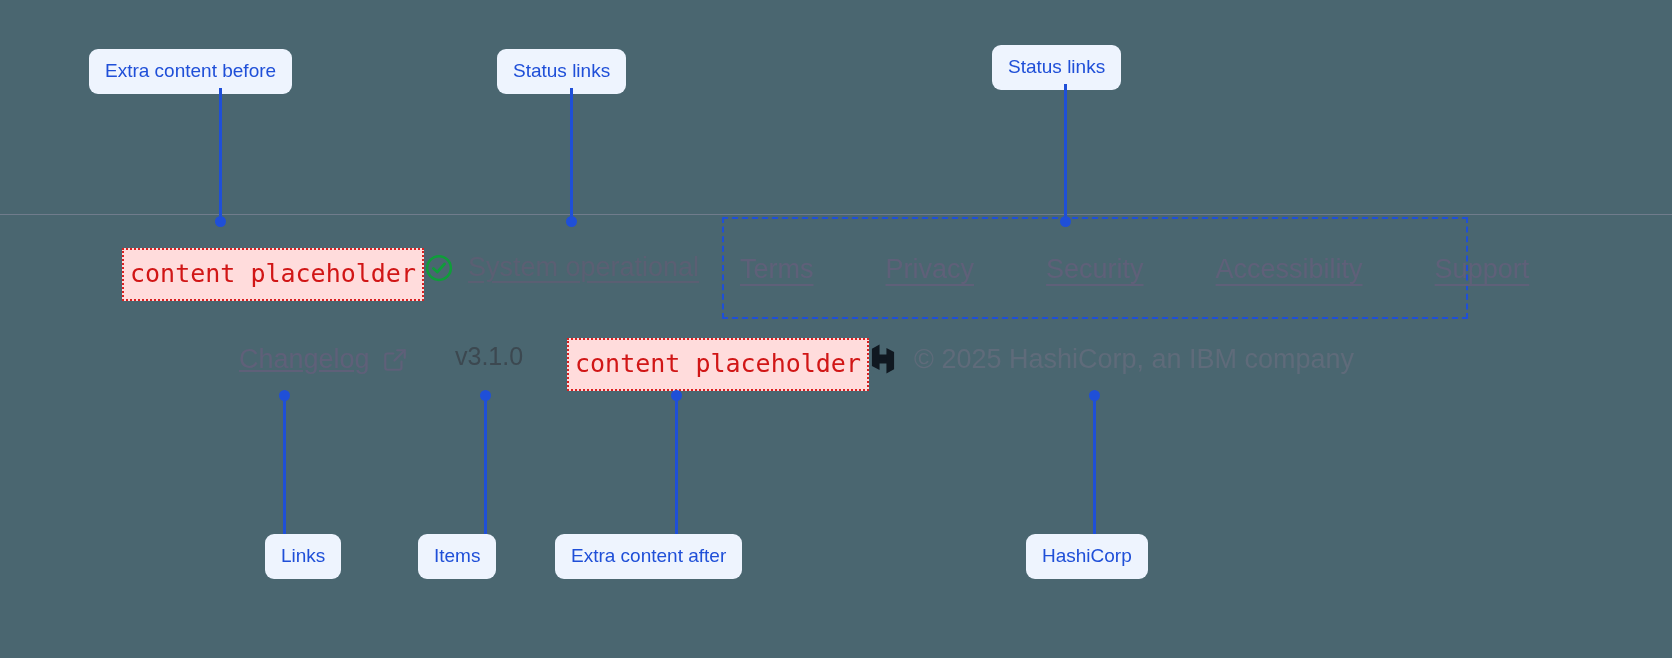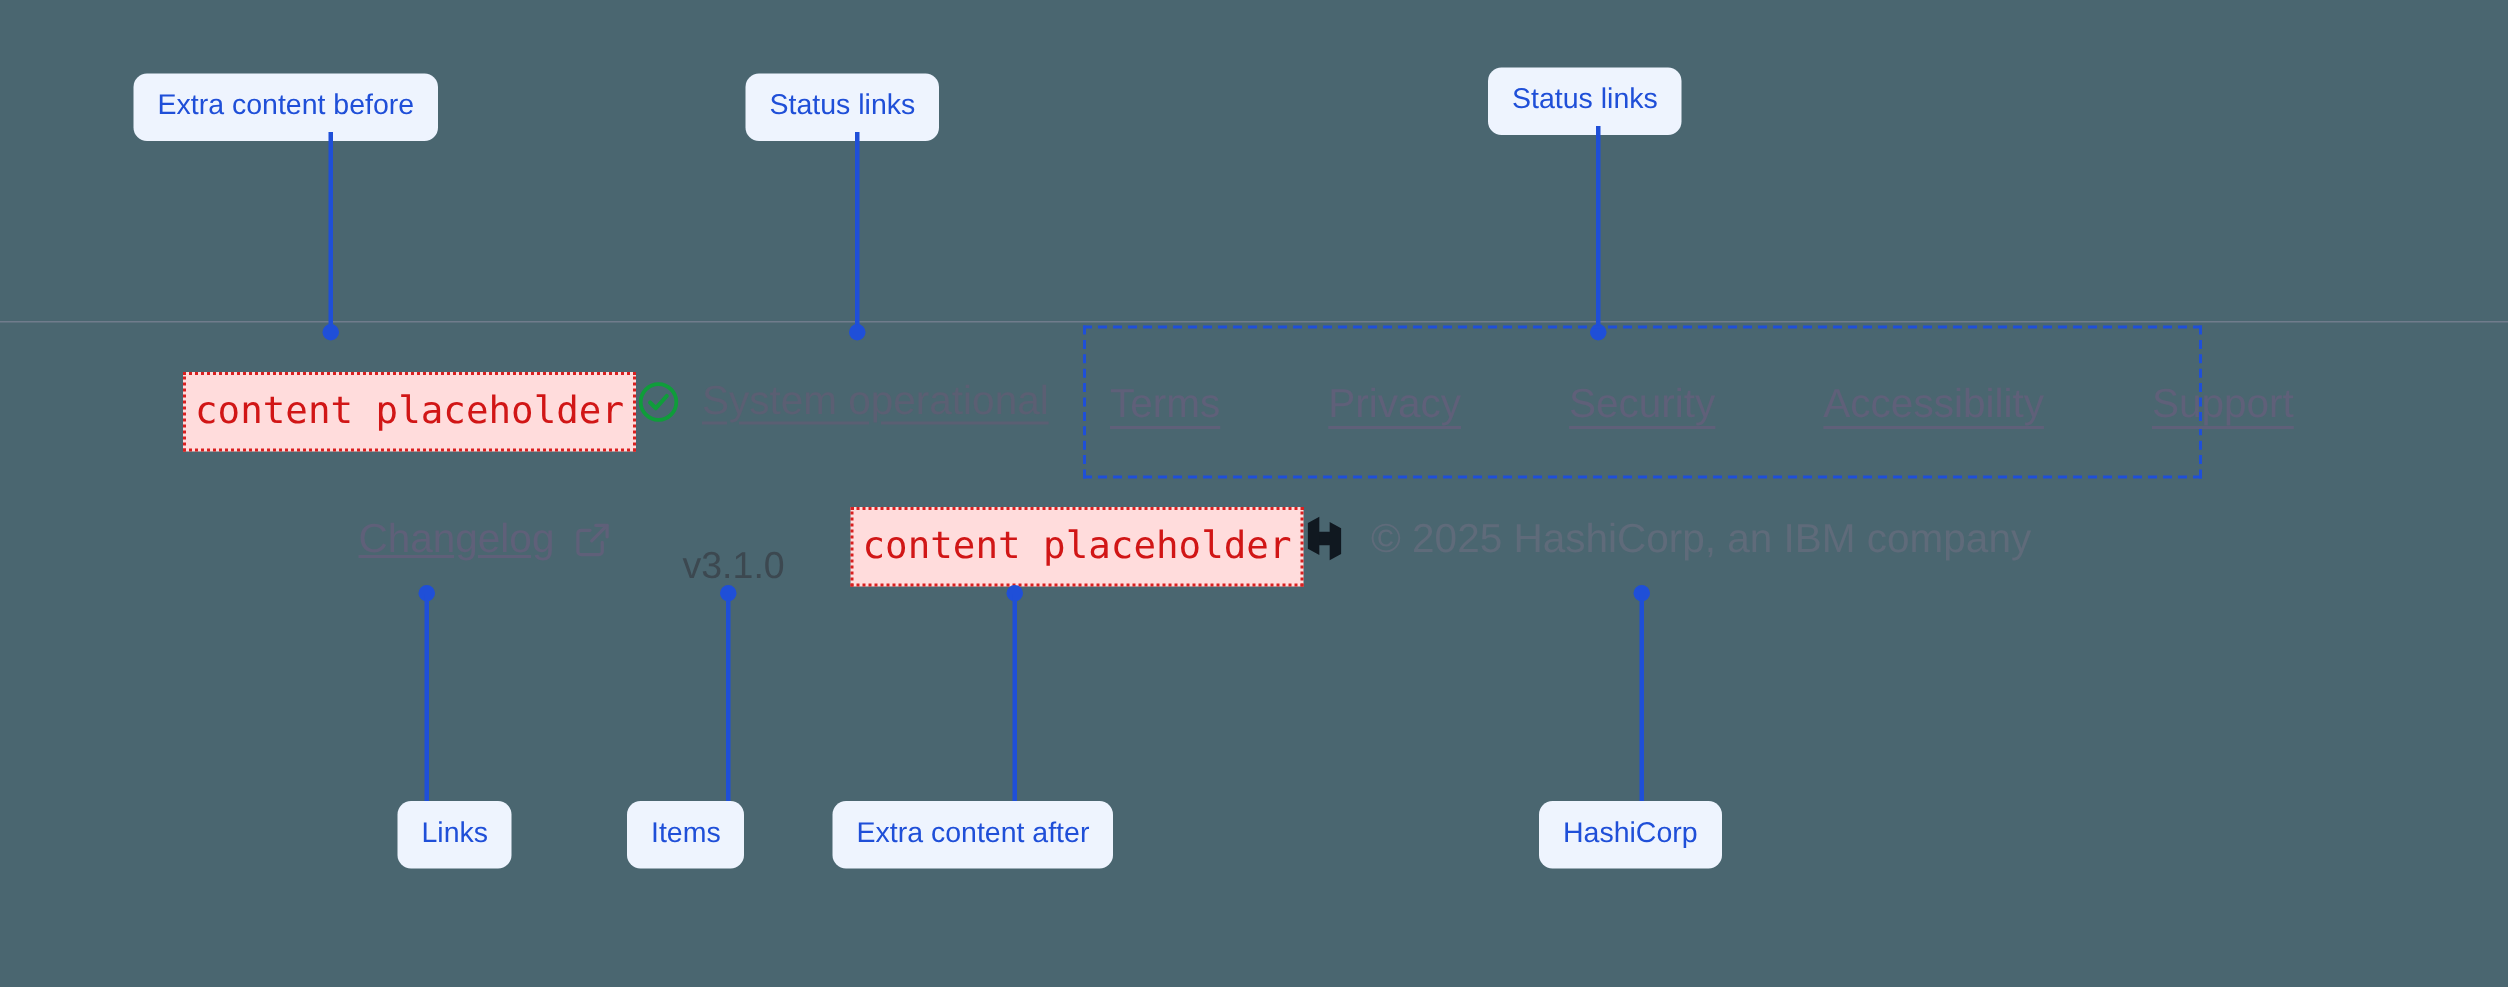--- a/index.html
+++ b/index.html
@@ -172,21 +172,21 @@
   <a class="changelog-link" href="#">
     <span>Changelog</span>
     <svg class="ext-icon" viewBox="0 0 24 24" fill="none">
       <path d="M18 13.5V19a2 2 0 0 1-2 2H5a2 2 0 0 1-2-2V8a2 2 0 0 1 2-2h5.5" stroke="#5f6079" stroke-width="2" stroke-linecap="round" stroke-linejoin="round"></path>
       <path d="M14 3h7v7" stroke="#5f6079" stroke-width="2" stroke-linecap="round" stroke-linejoin="round"></path>
       <path d="M21 3 11.5 12.5" stroke="#5f6079" stroke-width="2" stroke-linecap="round" stroke-linejoin="round"></path>
     </svg>
   </a>
 </div>
 
-<div class="footer-row" style="left:455px; top:342px;margin-top:21px;">
+<div class="footer-row" style="left:455px; top:342px;">
   <span class="version">v3.1.0</span>
 </div>
 
 <div class="placeholder" style="left:567px; top:338px;">content placeholder</div>
 
 <div class="copyright-group" style="left:868px; top:343px;">
   <svg class="hashi-logo" viewBox="0 0 24 26">
     <path d="M3 4.6 L9.2 1.2 L9.2 9.3 L14.8 9.3 L14.8 4.0 L21 7.4 L21 21.4 L14.8 24.8 L14.8 16.7 L9.2 16.7 L9.2 22.0 L3 18.6 Z" fill="#101820"></path>
     <path d="M9.2 11.4 L14.8 11.4 L14.8 14.6 L9.2 14.6 Z" fill="#101820"></path>
   </svg>

